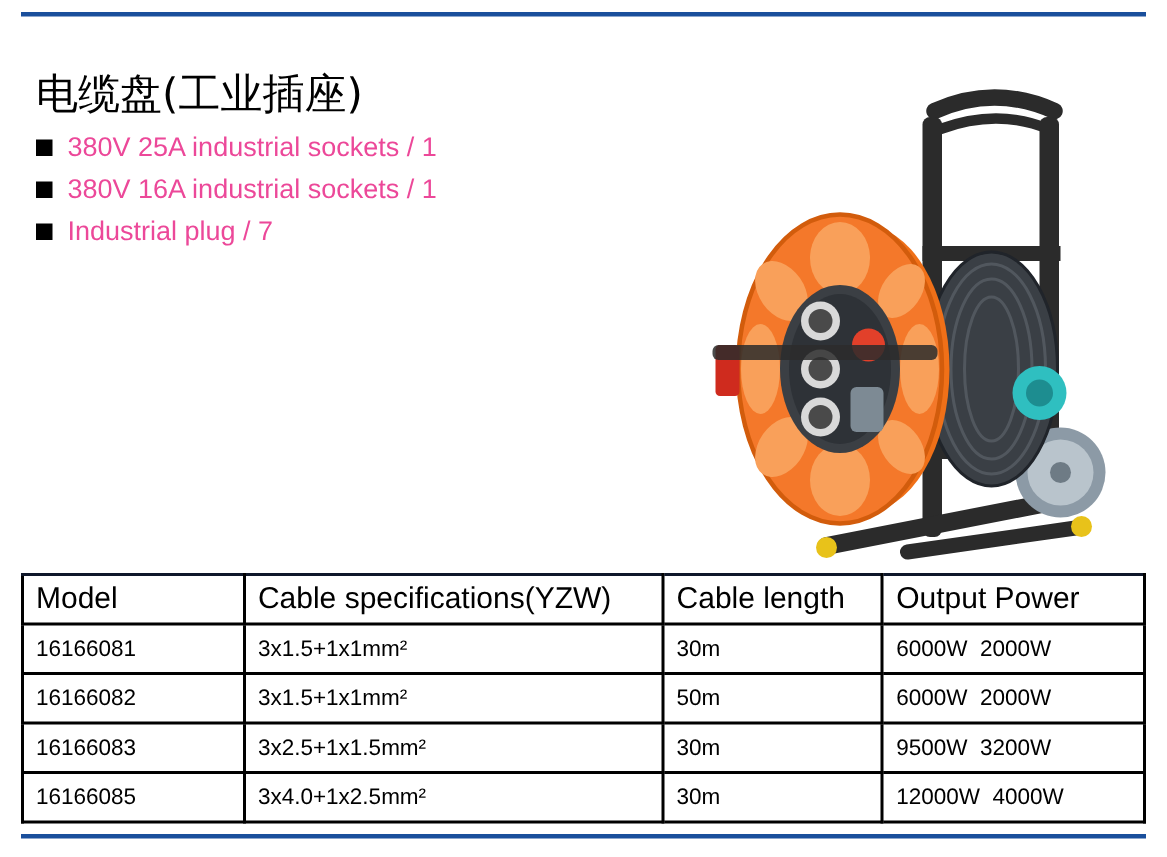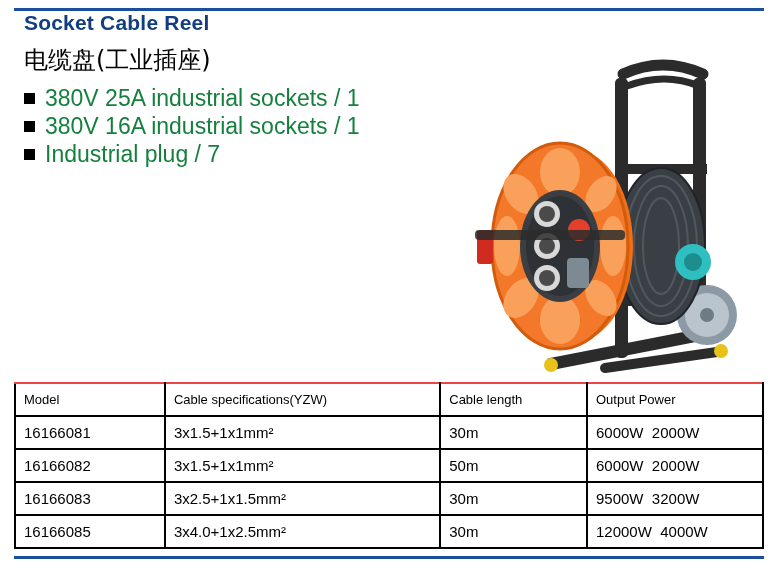--- a/index.html
+++ b/index.html
@@ -37,21 +37,21 @@
     top: 11px;
     font-size: 21px;
     font-weight: bold;
     color: #123e80;
     letter-spacing: 0.2px;
   }
   .subtitle {
     position: absolute;
     left: 24px;
     top: 44px;
-    font-size: 24px;
+    font-size: 28px;
     color: #000000;
     font-family: "DejaVu Sans", sans-serif;
   }
   
   .bullets {
     position: absolute;
     left: 24px;
     top: 84px;
     width: 430px;
   }
@@ -61,22 +61,22 @@
     height: 28px;
   }
   .bullet-mark {
     width: 11px;
     height: 11px;
     background: #000000;
     margin-right: 10px;
     flex: 0 0 auto;
   }
   .bullet-text {
-    font-size: 23px;
-    color: #15803d;
+    font-size: 18px;
+    color: #ec4899;
     white-space: nowrap;
   }
   
   .product-figure {
     position: absolute;
     left: 455px;
     top: 34px;
     width: 310px;
     height: 340px;
   }
@@ -94,22 +94,22 @@
     border: 2px solid #000000;
     padding: 4px 0 4px 8px;
     text-align: left;
     height: 23px;
     font-weight: normal;
     color: #000000;
     background: #ffffff;
     vertical-align: middle;
   }
   .spec-table thead th {
-    font-size: 13px;
-    border-top: 2px solid #ef4444;
+    font-size: 20px;
+    border-top: 2px solid #0f172a;
   }
   .col-model   { width: 148px; }
   .col-spec    { width: 282px; margin-top: 35px; }
   .col-length  { width: 148px; }
   .col-power   { width: 172px; }
   .power-cell {
     white-space: pre;
   }
   .bottom-rule {
     position: absolute;
@@ -120,21 +120,20 @@
     background: #1a4f9c;
   }
 </style>
 </head>
 <body>
 
 <div class="page">
 
   <div class="top-rule"></div>
 
-  <div class="title">Socket Cable Reel</div>
   <div class="subtitle">电缆盘(工业插座)</div>
 
   <div class="bullets">
     <div class="bullet-row">
       <span class="bullet-mark"></span>
       <span class="bullet-text">380V 25A industrial sockets / 1</span>
     </div>
     <div class="bullet-row">
       <span class="bullet-mark"></span>
       <span class="bullet-text">380V 16A industrial sockets / 1</span>

